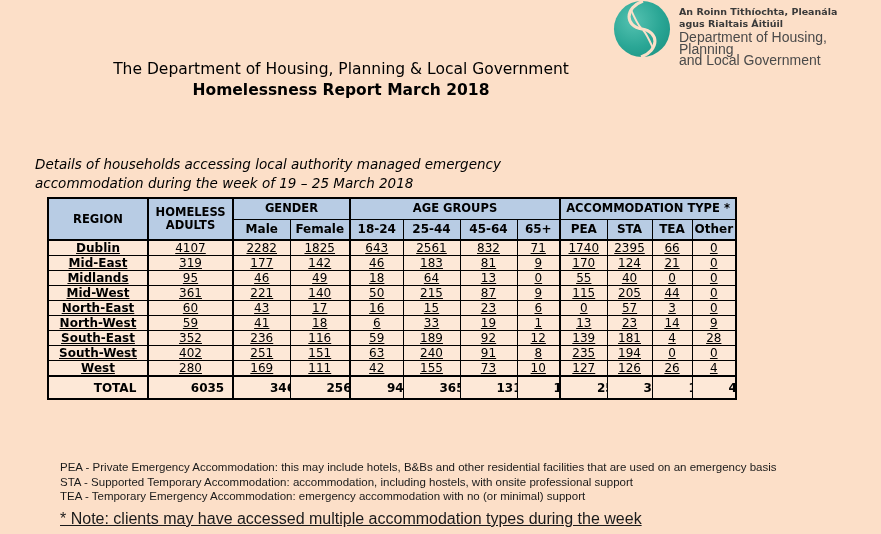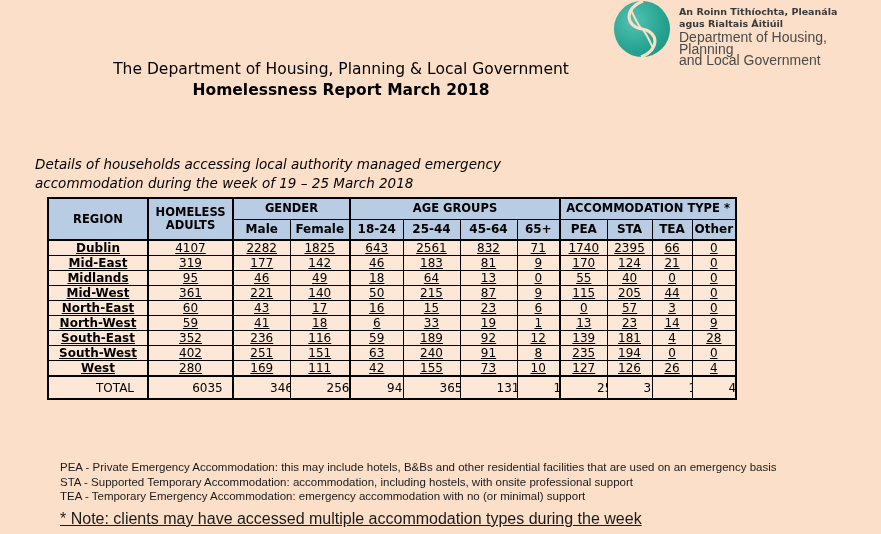--- a/index.html
+++ b/index.html
@@ -85,21 +85,21 @@
   }
   table.report th.sub { font-size: 12px; }
   table.report td {
     background: #fde8d7;
     font-size: 12px;
   }
   table.report td.region-cell { font-weight: bold; }
   tr.hdr-row { height: 21px; }
   tr.data-row { height: 14px; text-decoration: underline; }
   tr.total-row { height: 23px; }
-  tr.total-row td { font-weight: normal; padding-left: 36px; }
+  tr.total-row td { font-weight: bold; padding-left: 36px; }
 
   
   .bl2 { border-left: 2.5px solid #000 !important; }
   .br2 { border-right: 2.5px solid #000 !important; }
   .bt2 { border-top: 2.5px solid #000 !important; }
   .bb2 { border-bottom: 2.5px solid #000 !important; }
 
   
   .footnotes {
     position: absolute;

